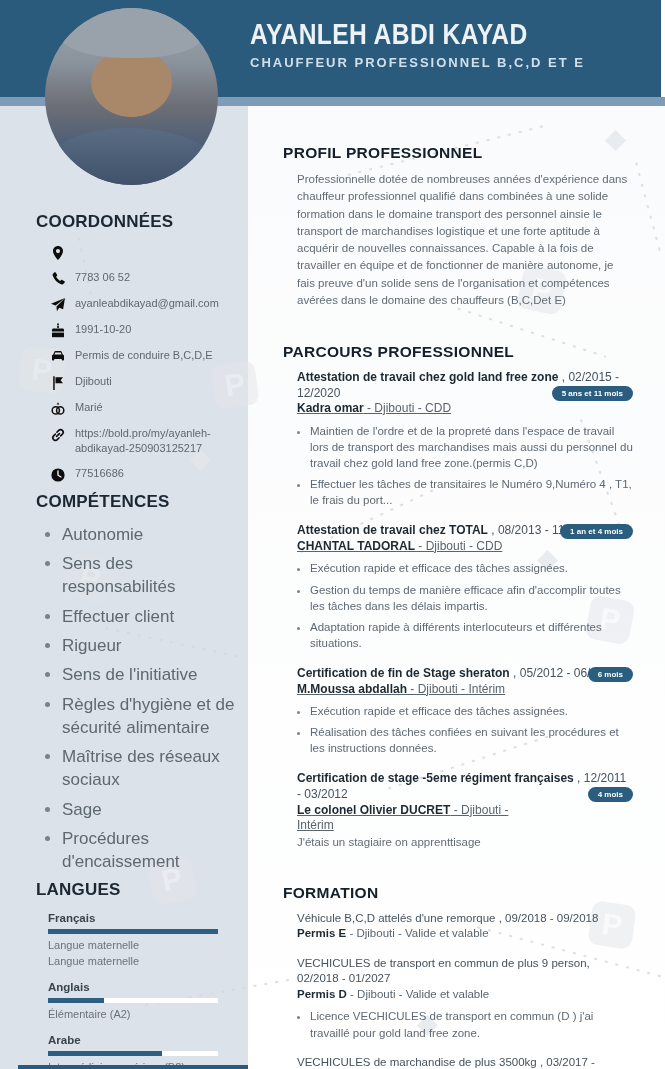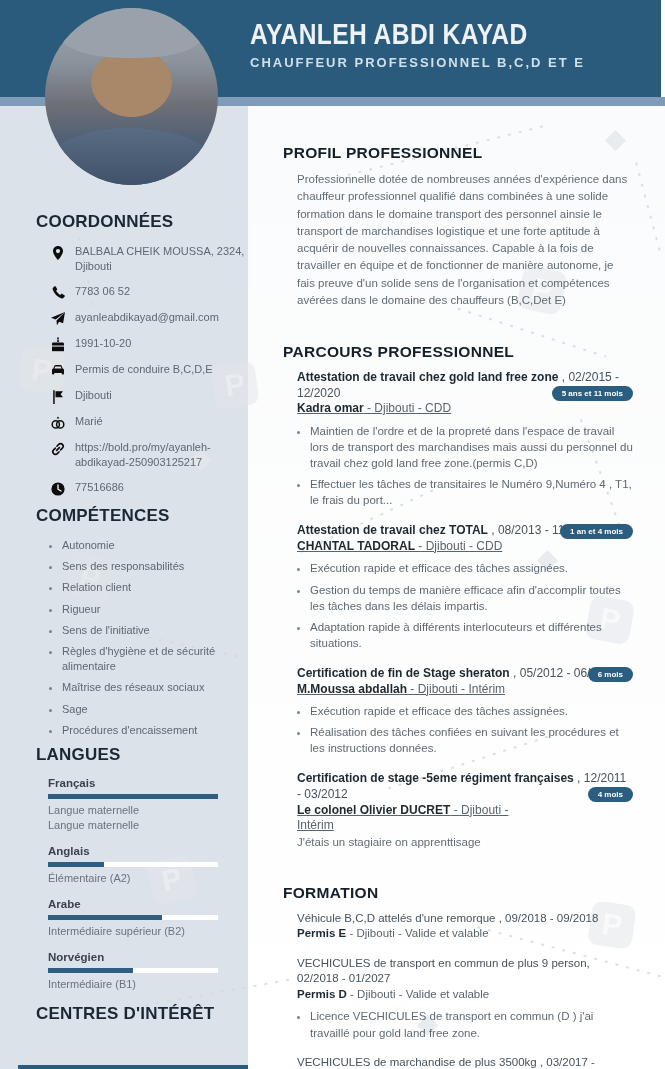--- a/index.html
+++ b/index.html
@@ -37,21 +37,21 @@
   
   .sidebar-content{position:absolute;left:0;top:106px;width:268px;bottom:0;z-index:5;
                    padding:106px 18px 0 36px;box-sizing:border-box;color:#5e6871;}
   .side-h{margin:0 0 12px;font-size:17px;font-weight:700;color:#1b2733;letter-spacing:.2px;}
   .contact{display:flex;gap:9px;padding-left:14px;margin-bottom:9px;align-items:flex-start;}
   .cicon{flex:0 0 16px;height:16px;margin-top:1px;}
   .cicon svg{width:16px;height:16px;display:block;}
   .ctext{font-size:11px;line-height:1.4;color:#5e6871;overflow-wrap:anywhere;}
   .side-sec{}
   .side-ul{margin:0;padding-left:26px;list-style:disc;}
-  .side-ul li{font-size:11px;line-height:1.35;margin-bottom:6.5px;color:#5e6871;}
+  .side-ul li{font-size:17px;line-height:1.35;margin-bottom:6.5px;color:#5e6871;}
   .side-ul li::marker{color:#79828b;}
 
   .langs{padding-left:12px;}
   .lang{margin-bottom:11px;}
   .lang-name{font-size:11.5px;font-weight:700;color:#39434c;margin-bottom:5px;}
   .lang-bar{width:170px;height:5px;background:#fff;}
   .lang-fill{height:5px;background:var(--accent,#2e5f82);}
   .lang-levels{margin-top:4px;}
   .lang-level{font-size:11px;color:#6a737c;line-height:1.45;}
 
@@ -125,21 +125,20 @@
 
     <h3 class="side-h">COORDONNÉES</h3>
     <div>
 
         <div class="contact">
           <span class="cicon">
             <svg viewBox="0 0 16 16">
               <path fill="#0d0d0d" fill-rule="evenodd" d="M8 1C5.2 1 3 3.3 3 6.1 3 9.7 8 15 8 15s5-5.3 5-8.9C13 3.3 10.8 1 8 1zm0 7.2a2.1 2.1 0 1 1 0-4.2 2.1 2.1 0 0 1 0 4.2z"></path>
             </svg>
           </span>
-          <span class="ctext">BALBALA CHEIK MOUSSA, 2324, Djibouti</span>
         </div>
 
         <div class="contact">
           <span class="cicon">
             <svg viewBox="0 0 16 16">
               <path fill="#0d0d0d" d="M4.2 1.5c.4-.4 1.1-.4 1.5.1L7 3.7c.3.4.2 1-.1 1.3l-.8.8c.5 1.2 2.9 3.6 4.1 4.1l.8-.8c.4-.4.9-.4 1.3-.1l2.1 1.3c.5.4.5 1.1.1 1.5l-1.2 1.2c-.4.4-1 .6-1.6.4C7.3 12 4 8.7 2.6 4.3c-.2-.6 0-1.2.4-1.6z"></path>
             </svg>
           </span>
           <span class="ctext">7783 06 52</span>
         </div>
@@ -227,21 +226,21 @@
           <span class="ctext">77516686</span>
         </div>
       </div>
 
     <div class="side-sec">
       <h3 class="side-h">COMPÉTENCES</h3>
       <ul class="side-ul">
 
       <li>Autonomie</li>
           <li>Sens des responsabilités</li>
-          <li>Relation client</li>
+          <li>Effectuer client</li>
           <li>Rigueur</li>
           <li>Sens de l'initiative</li>
           <li>Règles d'hygiène et de sécurité alimentaire</li>
           <li>Maîtrise des réseaux sociaux</li>
           <li>Sage</li>
           <li>Procédures d'encaissement</li>
         </ul>
     </div>
 
     <div class="side-sec">

